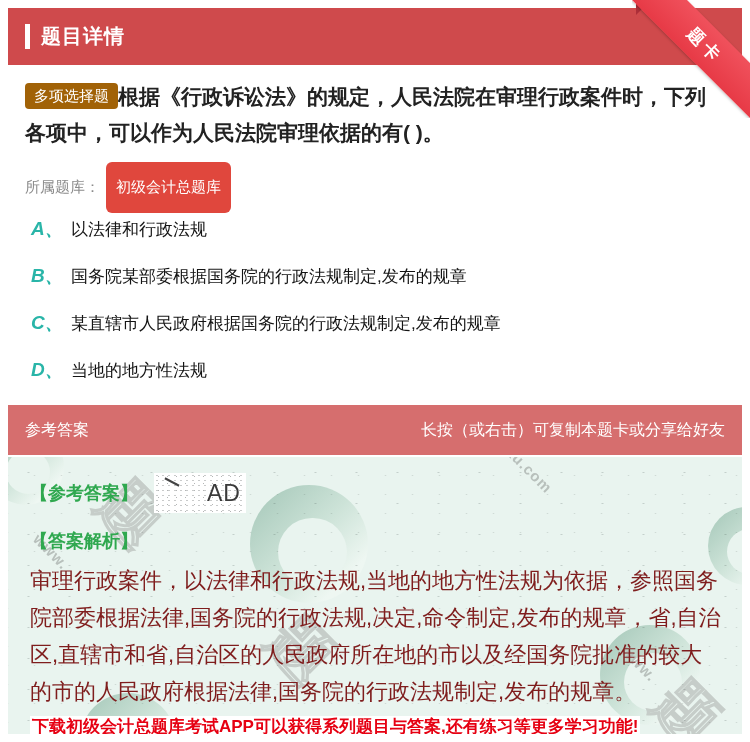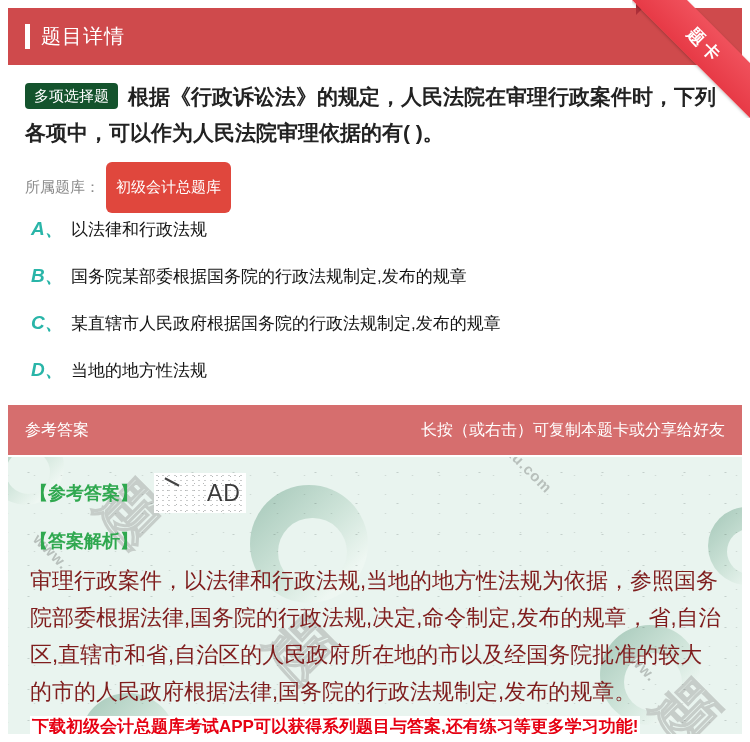--- a/index.html
+++ b/index.html
@@ -4,39 +4,39 @@
 <style>
   * { margin:0; padding:0; box-sizing:border-box; }
   html,body { width:750px; height:742px; background:#ffffff; }
   body { font-family:"Liberation Sans","DejaVu Sans",sans-serif; overflow:hidden; }
   #page { position:relative; width:750px; height:742px; background:#fff; }
 
   
   .header { position:absolute; left:8px; right:8px; top:8px; height:57px;
             background:#cf4a4c; display:flex; align-items:center; padding-left:17px; }
   .header .accent { width:5px; height:25px; background:#fff; margin-right:11px; }
-  .header .title { color:#fff; font-size:20px; font-weight:normal; letter-spacing:1px; }
+  .header .title { color:#fff; font-size:20px; font-weight:bold; letter-spacing:1px; }
 
   
   .ribbon-wrap { position:absolute; top:0; right:0; width:118px; height:118px;
                  overflow:hidden; z-index:6; }
   .ribbon-band { position:absolute; top:26px; right:-44px; width:178px; padding:8px 0;
                  background:linear-gradient(180deg,#f0515c 0%, #e73a46 100%);
                  transform:rotate(45deg); text-align:center; color:#fff;
                  font-weight:bold; font-size:17px; letter-spacing:4px;
                  box-shadow:0 1px 3px rgba(0,0,0,.25); }
   .ribbon-fold-a { position:absolute; top:88px; right:0; width:15px; height:15px;
                    background:#ad2f39; clip-path:polygon(0 0,100% 0,100% 100%); }
   .ribbon-fold-b { position:absolute; top:0; right:99px; width:15px; height:15px;
                    background:#ad2f39; clip-path:polygon(0 0,100% 0,0 100%); }
 
   
   .question { position:absolute; left:25px; right:28px; top:79px; }
-  .q-badge { display:inline-block; background:#14532d; color:#fff; font-size:15px;
-             padding:4px 9px 3px; border-radius:4px; margin-right:10px;
+  .q-badge { display:inline-block; background:#a16207; color:#fff; font-size:15px;
+             padding:4px 9px 3px; border-radius:4px; 
              position:relative; top:-3px; }
   .q-text { font-size:21px; font-weight:bold; color:#222; line-height:36px; }
 
   .bank-row { position:absolute; left:25px; top:162px; display:flex; align-items:center; }
   .bank-label { color:#8b8b8b; font-size:15px; margin-right:6px; }
   .bank-badge { background:#e0473d; color:#fff; font-size:15px; padding:16px 10px;
                 border-radius:6px; }
 
   
   .options { position:absolute; left:31px; right:25px; top:208px; padding-top:8px; }

